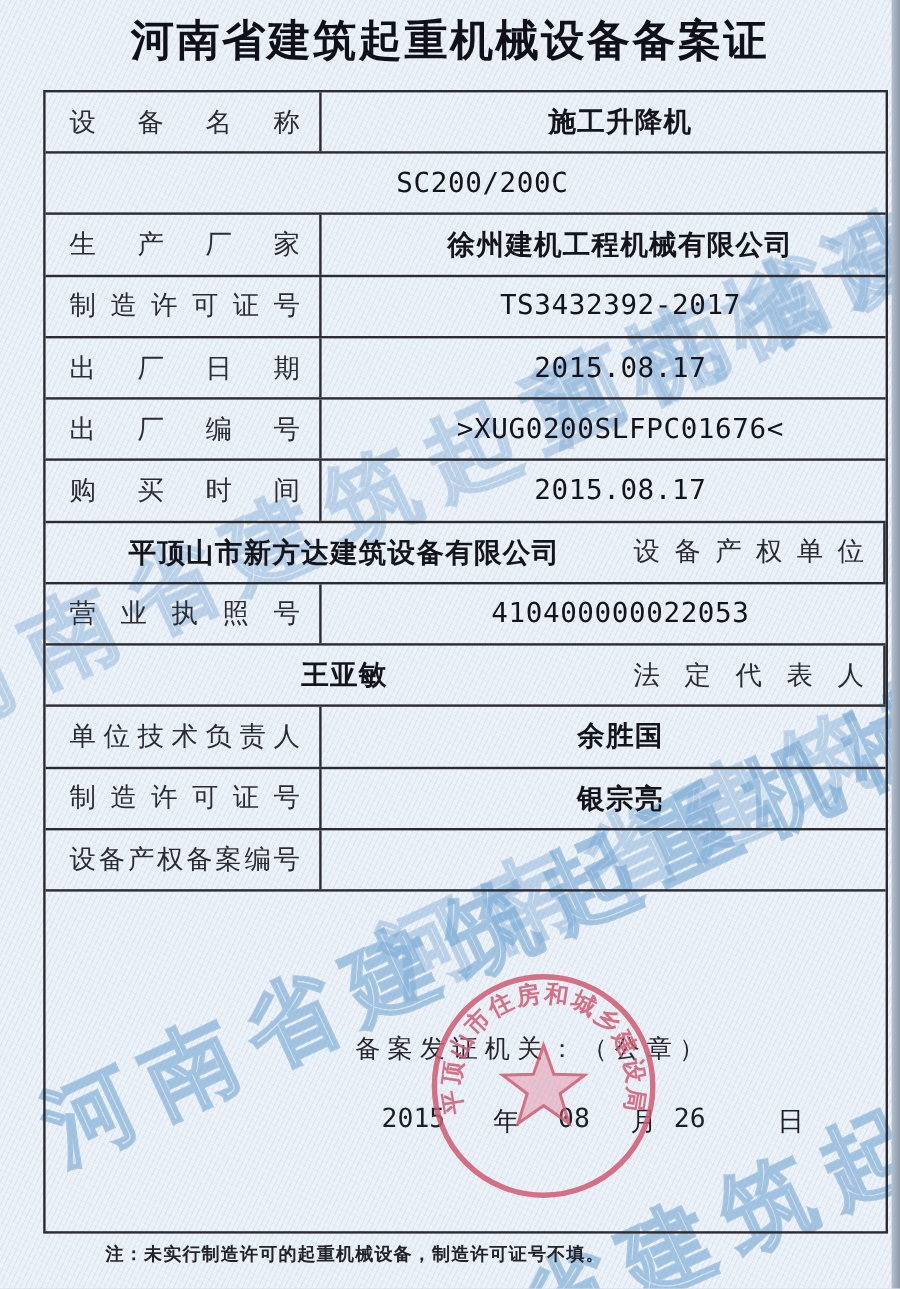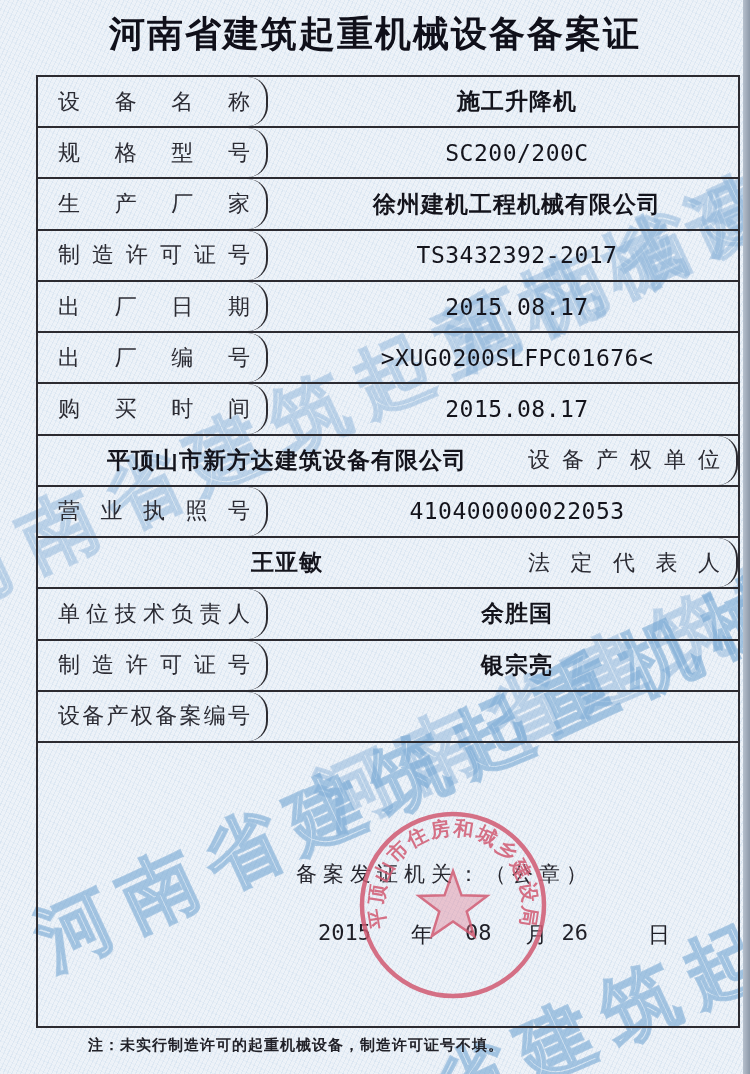--- a/index.html
+++ b/index.html
@@ -29,21 +29,21 @@
   .title{position:absolute;top:10px;left:0;width:750px;margin:0;
     text-align:center;font-size:36px;font-weight:700;letter-spacing:2px;
     color:#10101a;z-index:2;}
   
   .box{position:absolute;left:36px;top:75px;width:704px;height:953px;
     border:2px solid #2c2b31;box-sizing:border-box;z-index:2;}
   .rows{height:666px;display:flex;flex-direction:column;}
   .row{flex:1 1 0;display:flex;border-bottom:2px solid #2c2b31;box-sizing:border-box;}
   .cell{display:flex;align-items:center;box-sizing:border-box;}
   .cell.label{width:230px;border-right:2px solid #2c2b31;padding-left:20px;
-    font-size:22px;color:#2b2b33;border-radius:20px;}
+    font-size:22px;color:#2b2b33;}
   .jus{display:inline-block;width:192px;text-align:justify;text-align-last:justify;
     text-justify:inter-character;}
   .cell.value{flex:1;padding-left:28px;font-family:"Liberation Sans", sans-serif;
     font-weight:700;font-size:23px;color:#14141c;letter-spacing:1px;justify-content:center;}
   .cell.value .val.mono{font-family:"DejaVu Sans Mono", monospace;font-weight:500;
     letter-spacing:0.5px;font-size:23px;}
   
   .issue-line{position:absolute;left:296px;top:860px;z-index:3;
     font-size:21px;letter-spacing:6px;color:#26262e;}
   .date-line{position:absolute;left:318px;top:920px;z-index:3;
@@ -76,23 +76,20 @@
     <div class="rows" id="rows">
         <div class="row">
           <div class="cell label">
             <span class="jus">设备名称</span>
           </div>
           <div class="cell value">
             <span class="val">施工升降机</span>
           </div>
         </div>
         <div class="row">
-          <div class="cell label">
-            <span class="jus">规格型号</span>
-          </div>
           <div class="cell value">
             <span class="val mono">SC200/200C</span>
           </div>
         </div>
         <div class="row">
           <div class="cell label">
             <span class="jus">生产厂家</span>
           </div>
           <div class="cell value">
             <span class="val">徐州建机工程机械有限公司</span>

